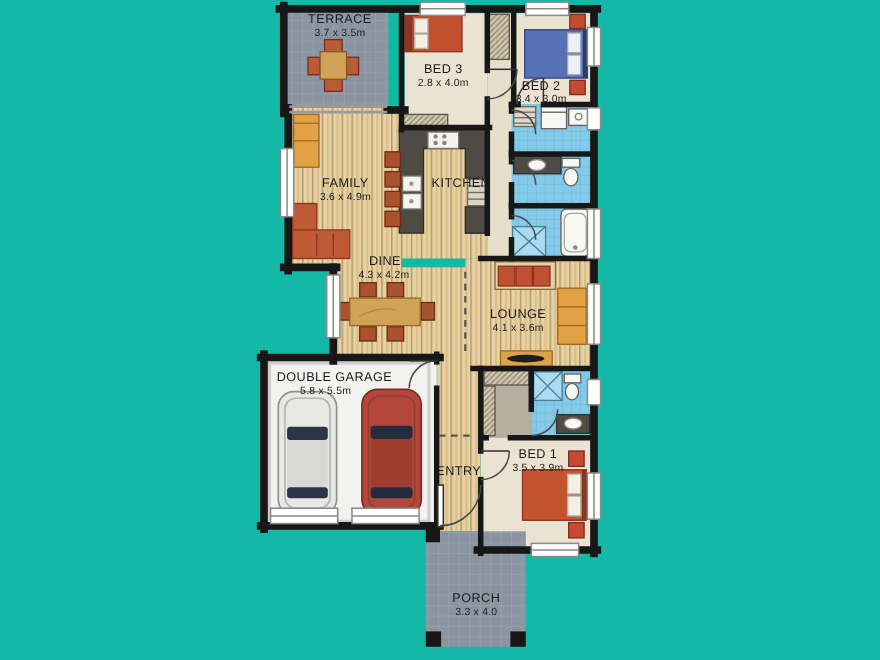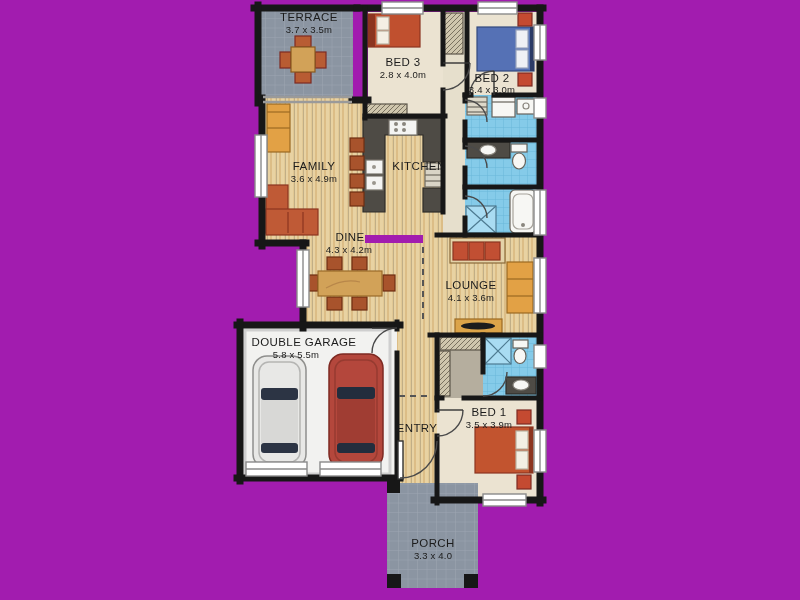--- a/index.html
+++ b/index.html
@@ -1,16 +1,16 @@
 <!DOCTYPE html>
 <html><head>
 <meta charset="utf-8">
 <style>
   html,body{margin:0;padding:0;background:#ffffff;}
-  .stage{width:800px;height:600px;position:relative;background:#a21caf;overflow:hidden;
+  .stage{width:800px;height:600px;position:relative;background:#14b8a6;overflow:hidden;
          font-family:"Liberation Sans", sans-serif;}
   svg{display:block;}
   text{fill:#1c1c1c;font-family:"Liberation Sans", sans-serif;}
   .room-name{font-size:11.5px;letter-spacing:.4px;}
   .room-dims{font-size:9.5px;letter-spacing:.2px;}
 </style>
 </head>
 <body>
 
 <div class="stage">

